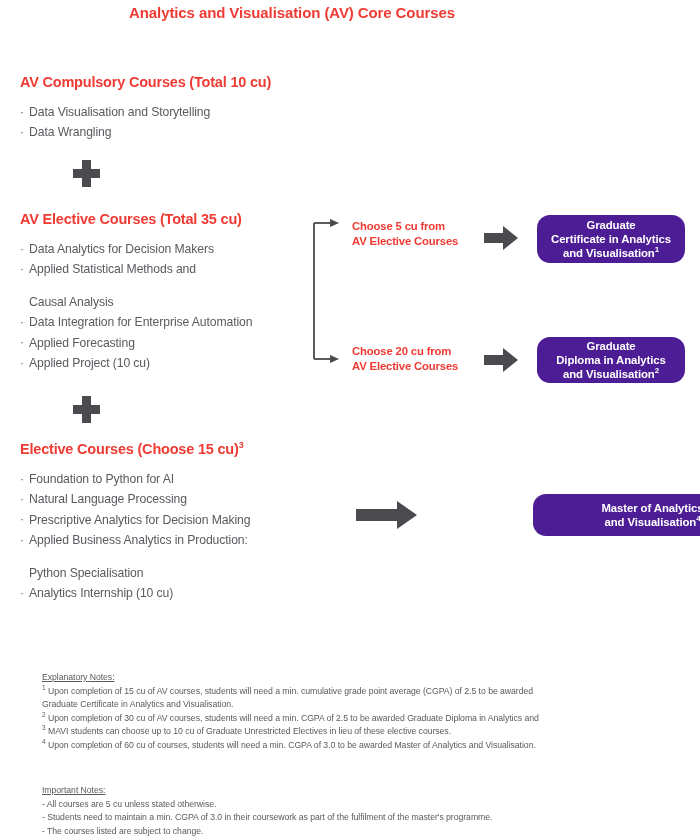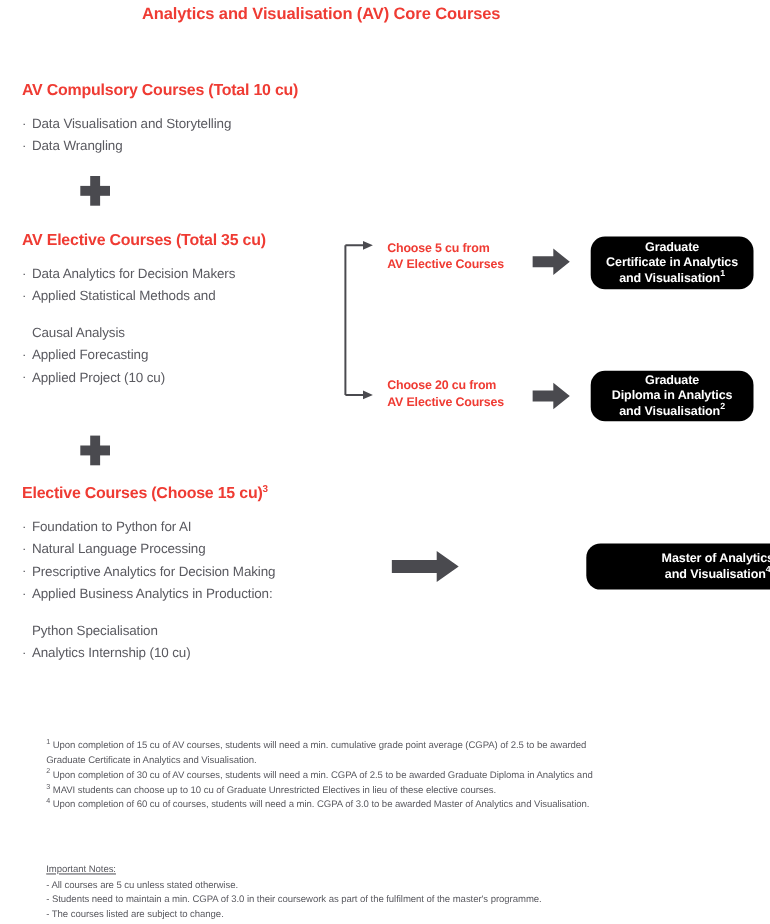--- a/index.html
+++ b/index.html
@@ -99,21 +99,21 @@
     line-height: 14.5px;
     letter-spacing: -0.15px;
     white-space: nowrap;
   }
 
   
   .block-arrow { width: 35px; height: 26px; }
 
   
   .pill {
-    background: #000000;
+    background: #4c1d95;
     border-radius: 13px;
     color: #ffffff;
     font-size: 11.4px;
     font-weight: bold;
     line-height: 14.2px;
     text-align: center;
     display: flex;
     align-items: center;
     justify-content: center;
     letter-spacing: -0.1px;
@@ -160,20 +160,21 @@
   <span class="bar-h"></span>
   <span class="bar-v"></span>
 </div>
 
 <div class="abs section-heading" style="left:20px; top:211px;">AV Elective Courses (Total 35 cu)</div>
 
 <ul class="abs course-list" style="left:20px; top:239px;">
   <li class="bulleted">Data Analytics for Decision Makers</li>
   <li class="bulleted">Applied Statistical Methods and</li>
   <li class="cont">Causal Analysis</li>
+  <li class="bulleted">Data Integration for Enterprise Automation</li>
   <li class="bulleted">Applied Forecasting</li>
   <li class="bulleted">Applied Project (10 cu)</li>
 </ul>
 
 <svg class="abs" id="bracket" viewBox="0 0 40 150">
   <path d="M4,7 L4,143" stroke="#4a4a4f" stroke-width="1.8" fill="none"></path>
   <path d="M4,7 L22,7" stroke="#4a4a4f" stroke-width="1.8" fill="none"></path>
   <path d="M4,143 L22,143" stroke="#4a4a4f" stroke-width="1.8" fill="none"></path>
   <path d="M29,7 L20,3 L20,11 Z" fill="#4a4a4f"></path>
   <path d="M29,143 L20,139 L20,147 Z" fill="#4a4a4f"></path>
@@ -236,20 +237,21 @@
 </svg>
 
 <div class="abs pill" style="left:533px; top:494px; width:155px; height:42px;padding-left:42px;">
   <div>
     <div>Master of Analytics</div>
     <div><span>and Visualisation</span><sup>4</sup></div>
   </div>
 </div>
 
 <div class="abs notes-block" style="left:42px; top:671px; width:630px;">
+  <div class="notes-title">Explanatory Notes:</div>
 
   <div class="note-line"><sup>1</sup> <span>Upon completion of 15 cu of AV courses, students will need a min. cumulative grade point average (CGPA) of 2.5 to be awarded</span></div>
   <div class="note-line">Graduate Certificate in Analytics and Visualisation.</div>
 
   <div class="note-line"><sup>2</sup> <span>Upon completion of 30 cu of AV courses, students will need a min. CGPA of 2.5 to be awarded Graduate Diploma in Analytics and</span></div>
 
   <div class="note-line"><sup>3</sup> <span>MAVI students can choose up to 10 cu of Graduate Unrestricted Electives in lieu of these elective courses.</span></div>
 
   <div class="note-line"><sup>4</sup> <span>Upon completion of 60 cu of courses, students will need a min. CGPA of 3.0 to be awarded Master of Analytics and Visualisation.</span></div>
 </div>

